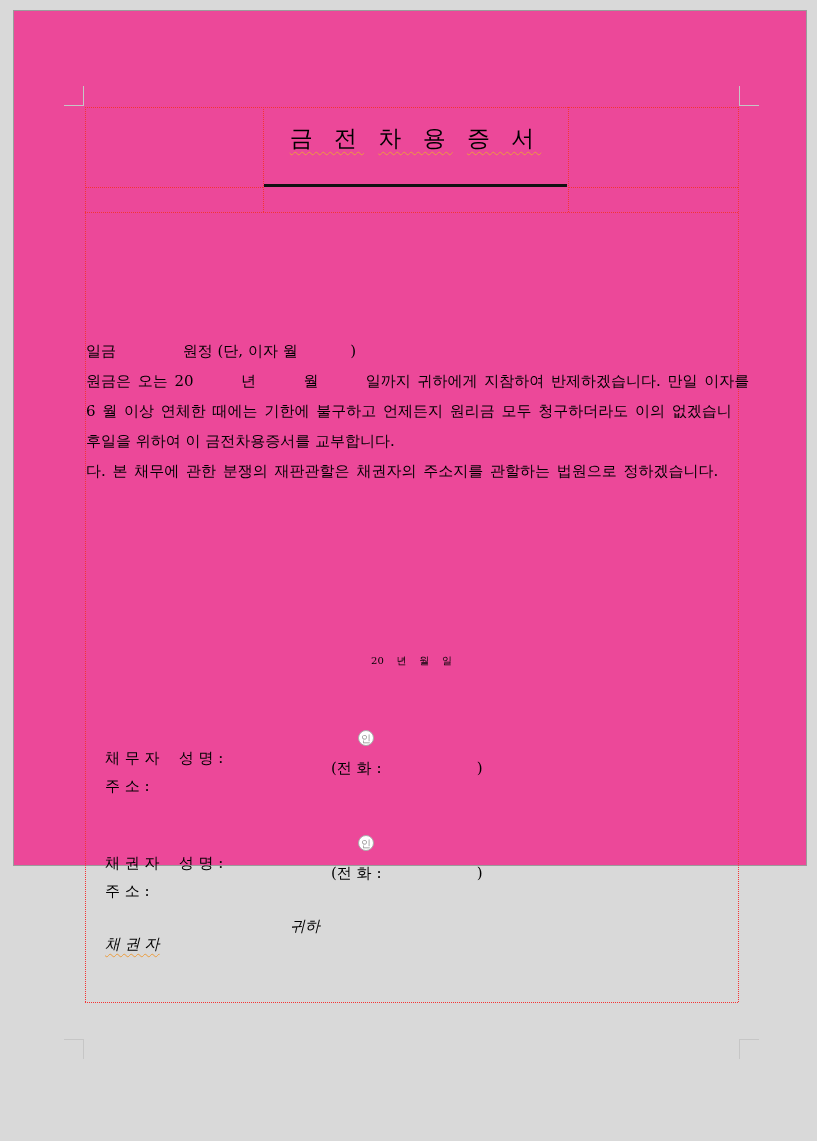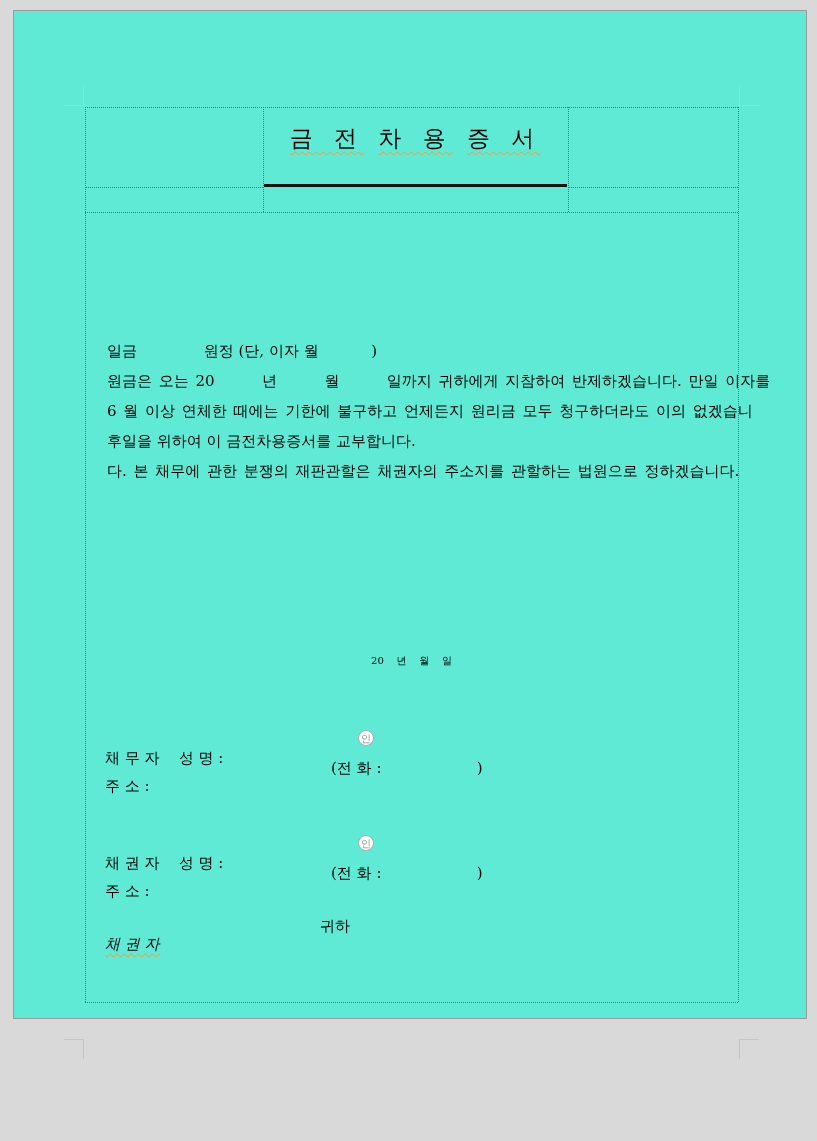--- a/index.html
+++ b/index.html
@@ -6,22 +6,22 @@
   html,body { width:817px; height:1141px; }
   body {
     background:#d9d9d9;
     font-family:"DejaVu Serif","Liberation Serif",serif;
     color:#000;
     position:relative;
     overflow:hidden;
   }
   .page {
     position:absolute; left:13px; top:10px;
-    width:794px; height:1009px;
-    background:#5eead4;
+    width:794px; height:856px;
+    background:#ec4899;
     border:1px solid #9b9b9b;
   }
   
   .crop { position:absolute; width:20px; height:20px; }
   .crop.tl { left:50px;  top:75px;   border-right:1px solid #c6c6c6; border-bottom:1px solid #c6c6c6; }
   .crop.tr { left:725px; top:75px;   border-left:1px solid #c6c6c6;  border-bottom:1px solid #c6c6c6; }
   .crop.bl { left:50px;  top:1028px; border-right:1px solid #c6c6c6; border-top:1px solid #c6c6c6; }
   .crop.br { left:725px; top:1028px; border-left:1px solid #c6c6c6;  border-top:1px solid #c6c6c6; }
   
   .tb { position:absolute; }
@@ -40,21 +40,21 @@
     text-decoration-color:#eb9c3c;
     text-decoration-thickness:1px;
     text-underline-offset:5px;
   }
   .double-rule {
     position:absolute; left:250px; top:173px; width:303px; height:3px;
     border-top:1px solid #111; border-bottom:2px solid #111;
   }
   
   .body-block { position:absolute; left:72px; top:325px; width:652px; font-size:15px; }
-  .body-block .line { line-height:30px; white-space:pre;margin-left:21px; }
+  .body-block .line { line-height:30px; white-space:pre; }
   .body-block .line.just { word-spacing:2px; }
   
   .date-line {
     position:absolute; left:71px; top:643px; width:653px;
     text-align:center; font-size:10px; white-space:pre;
   }
   
   .sig-row { position:absolute; left:72px; width:652px; font-size:15px; white-space:pre; height:20px; }
   .sig-row .at { position:absolute; top:0; white-space:pre; }
   .seal {
@@ -112,16 +112,16 @@
     <span>채 권 자    성 명 :</span>
     <span class="seal" style="left:272px;">인</span>
   </div>
   <div class="sig-row" style="top:853px;">
     <span>주 소 :</span>
     <span class="at" style="left:245px;">(전 화 :                    )</span>
   </div>
 
   <div class="sig-row" style="top:906px;">
     <span class="squiggle" style="text-underline-offset:4px;font-style:italic;">채 권 자</span>
-    <span class="at" style="left:234px;">귀하</span>
+    <span class="at" style="left:204px;font-style:italic;">귀하</span>
   </div>
 
 </div>
 
 </body></html>

